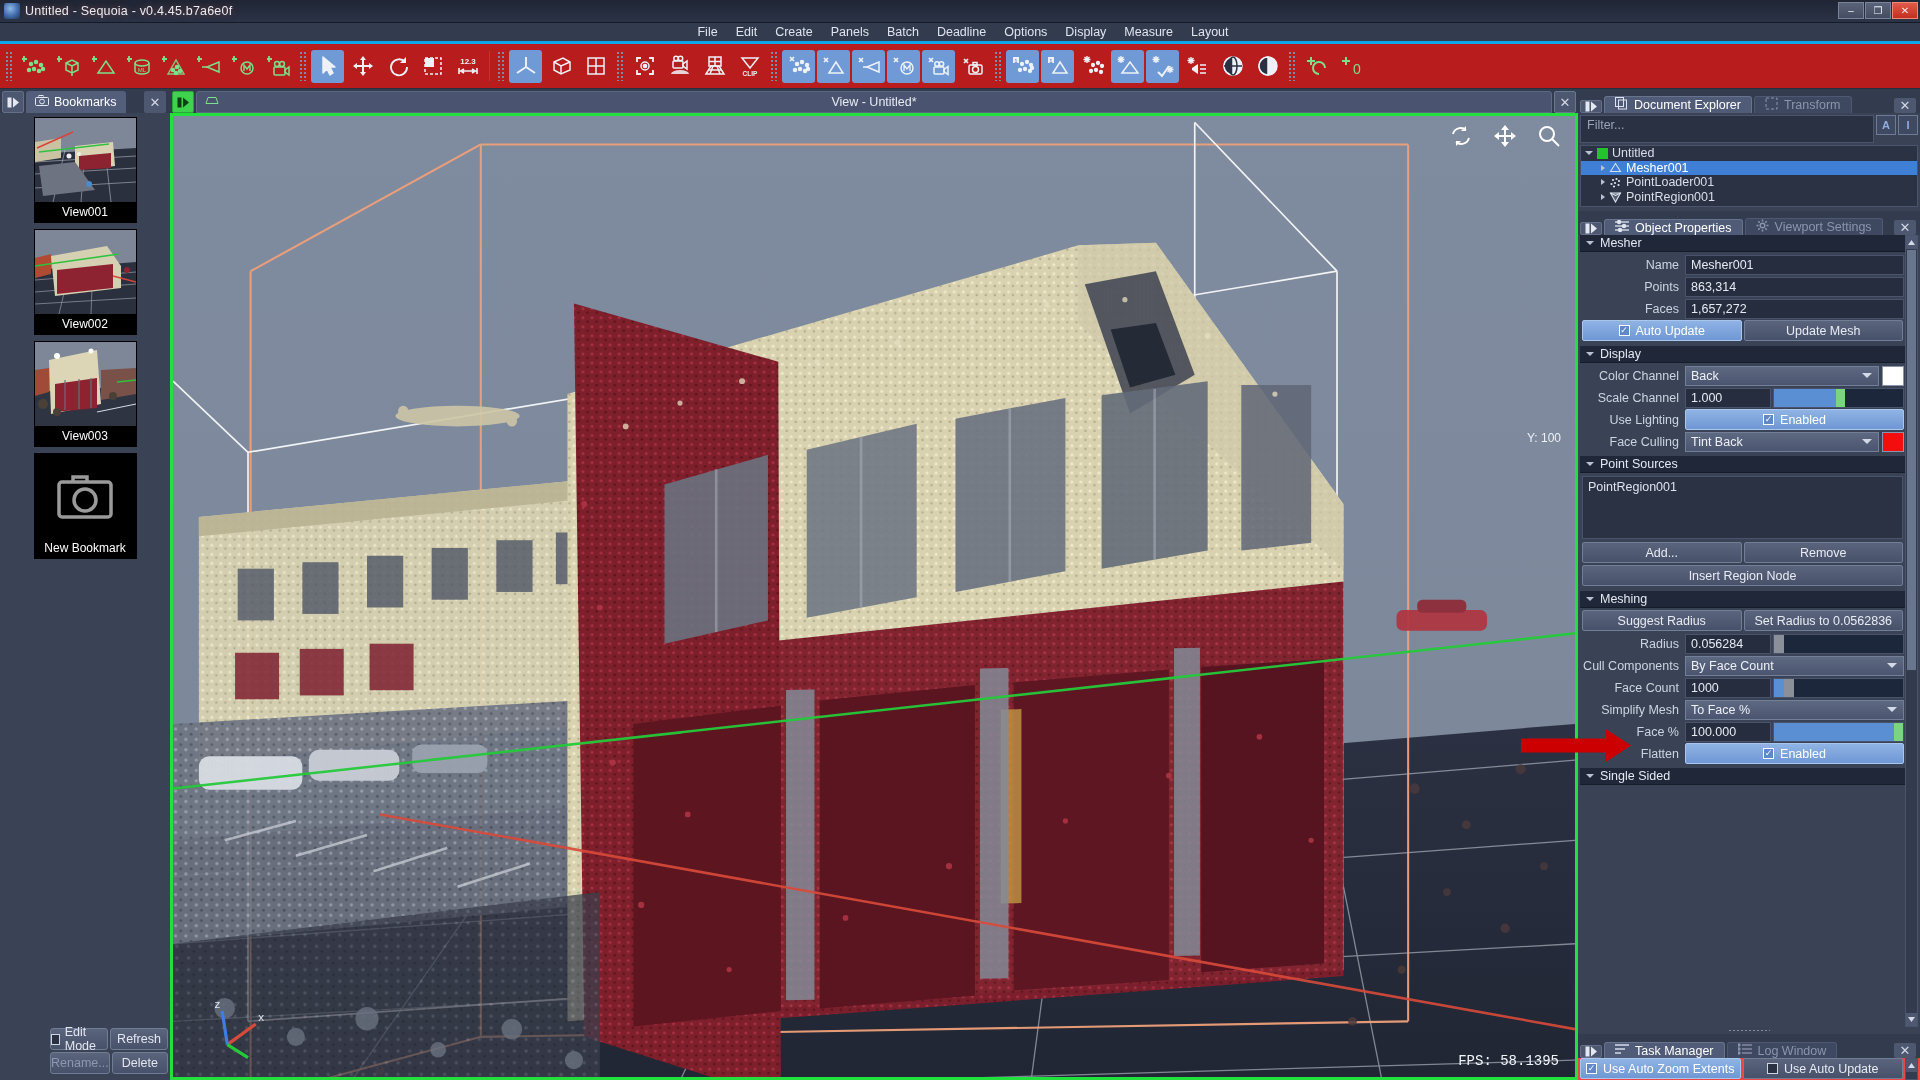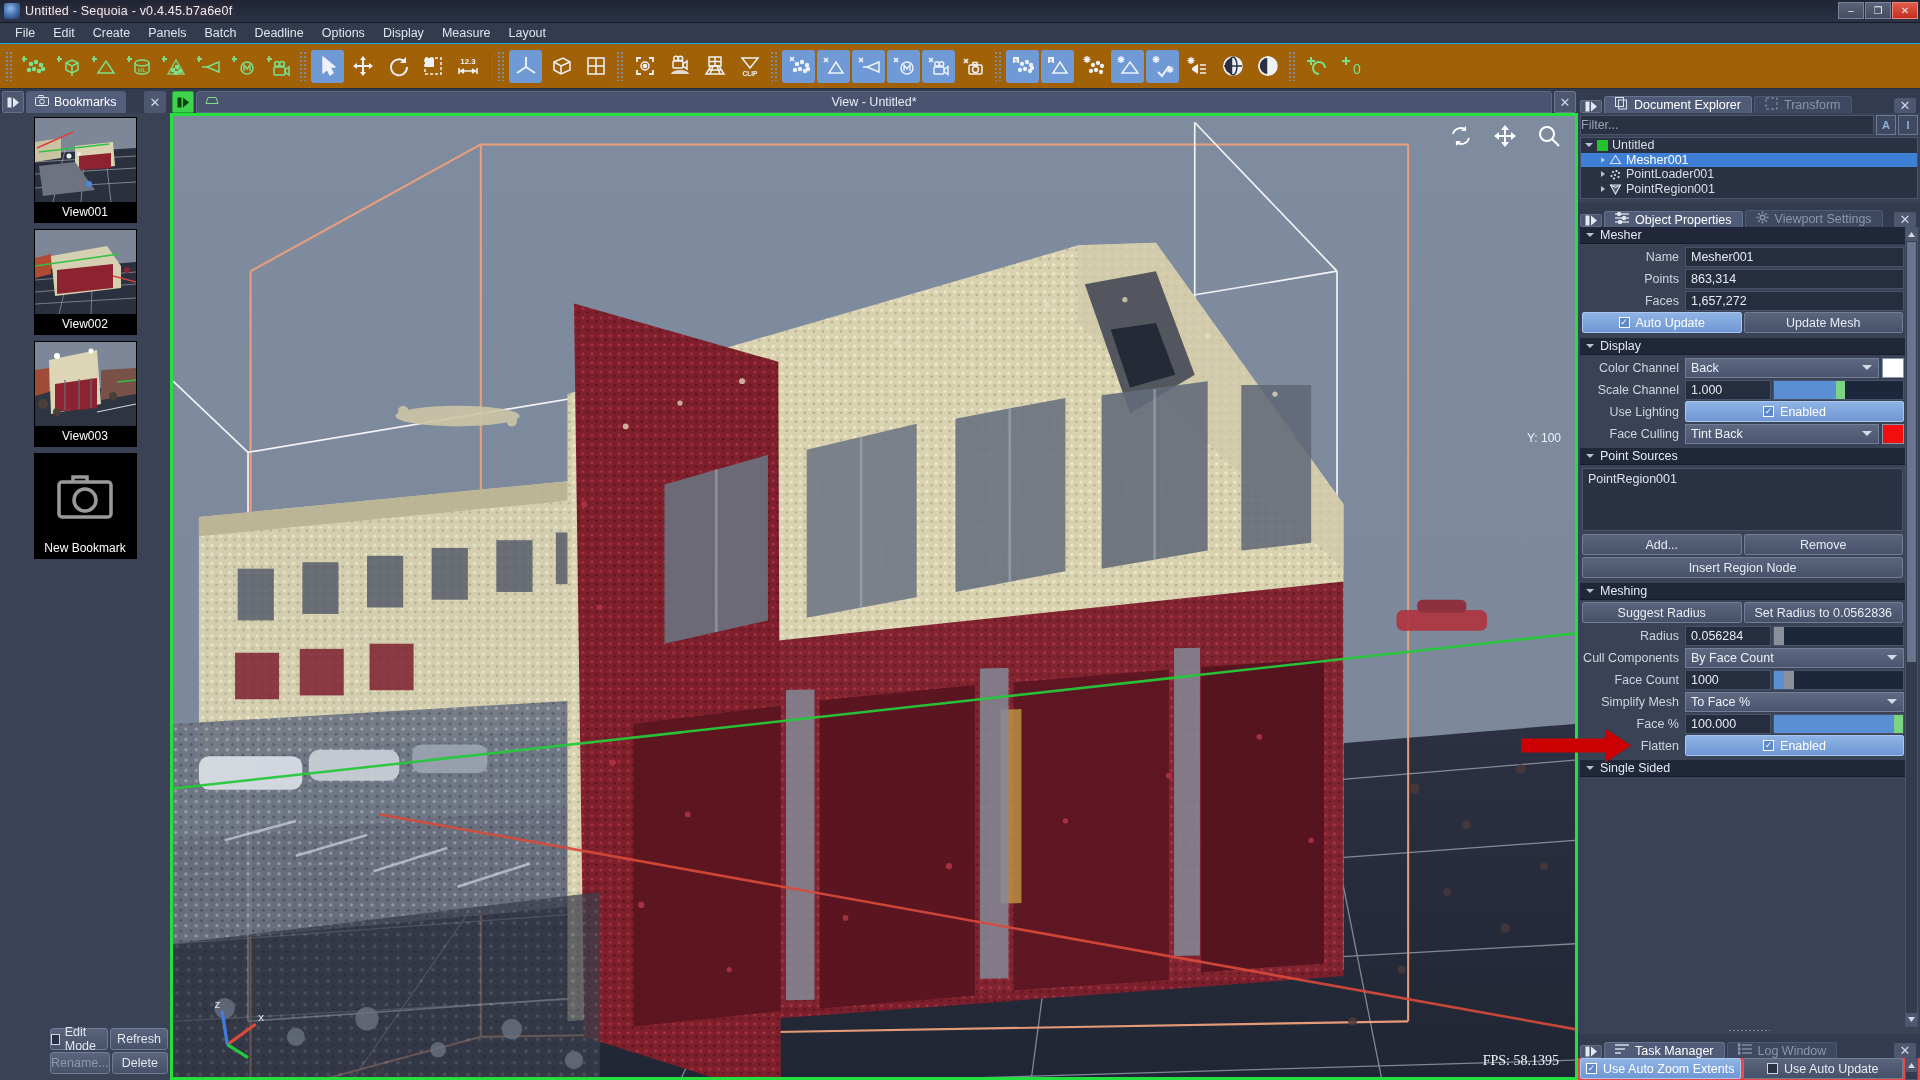--- a/index.html
+++ b/index.html
@@ -38,30 +38,31 @@
     border: 1px solid #79839b;
     display: flex; align-items: center; justify-content: center;
     font-size: 10px; color: #e9edf5; line-height: 1;
   }
   .win-btn.close { background: linear-gradient(#e05a4a, #c3301f); border-color: #f08878; }
 
   
   .menubar {
     height: 21px; display: flex; align-items: center;
     background: #333b4e; padding-left: 6px;
-    border-bottom: 1px solid #0ea5e9;
+    border-bottom: 3px solid #0ea5e9;
+    justify-content: center;
   }
   .menu-item {
     padding: 2px 9px; font-size: 12.5px; color: #dfe4ee; cursor: default;
   }
 
   
   .toolbar {
     height: 45px;
-    background: #a16207;
+    background: #b91c1c;
     display: flex; align-items: center;
     border-bottom: 1px solid #272e3e;
     padding-left: 2px;
   }
   .tb-grip {
     width: 8px; height: 30px; margin: 0 3px;
     background-image: radial-gradient(#7f8aa3 40%, transparent 41%);
     background-size: 4px 4px;
     flex: 0 0 auto;
   }
@@ -162,21 +163,21 @@
     border: 3px solid #24e03c;
     overflow: hidden;
     background: #7d899b;
   }
   .vp-canvas { position: absolute; inset: 0; }
   .vp-gizmos {
     position: absolute; top: 8px; right: 14px; display: flex; gap: 20px; z-index: 5;
   }
   .vp-fps {
     position: absolute; right: 16px; bottom: 8px;
-    font-family: Liberation Serif, serif; font-size: 14px; color: #f2f5fa; z-index: 5;
+    font-family: Liberation Mono, monospace; font-size: 14px; color: #f2f5fa; z-index: 5;
   }
   .vp-axislabel {
     position: absolute; font-size: 12px; color: #eef1f7; z-index: 5;
   }
 
   
   .rightdock {
     width: 342px; flex: 0 0 342px;
     display: flex; flex-direction: column;
     background: #3a4255;
@@ -184,22 +185,22 @@
   .dock-section { display: flex; flex-direction: column; }
   .tabrow { height: 24px; display: flex; align-items: flex-end; background: #333b4e; padding: 2px 2px 0 2px; gap: 2px; }
   .rtab {
     display: flex; align-items: center; gap: 6px; padding: 0 10px;
     font-size: 12.5px; border-radius: 3px 3px 0 0;
   }
   .rtab.sel { background: #505b77; border: 1px solid #68738e; border-bottom: none; color: #ffffff; }
   .rtab.unsel { background: #3e4861; border: 1px solid #4e5872; border-bottom: none; color: #8b95ab; }
   .filter-row { display: flex; gap: 2px; padding: 2px; background: #3a4255; }
   .filter-input {
-    flex: 1; height: 20px; background: #2a3143; border: 1px solid #4a546c;
-    color: #9aa3b7; font-size: 12.5px; padding: 0 0; line-height: 18px;
+    flex: 1; height: 28px; background: #2a3143; border: 1px solid #4a546c;
+    color: #9aa3b7; font-size: 12.5px; padding: 0 6px; line-height: 18px;
   }
   .filter-btn {
     width: 20px; height: 20px; background: #3f4961; border: 1px solid #6f7a95;
     display: flex; align-items: center; justify-content: center;
     color: #8fb0de; font-size: 11px; font-weight: bold;
   }
   .tree {
     background: #2b3244; border: 1px solid #4a546c; margin: 0 2px;
     height: 62px; overflow: hidden;
   }

